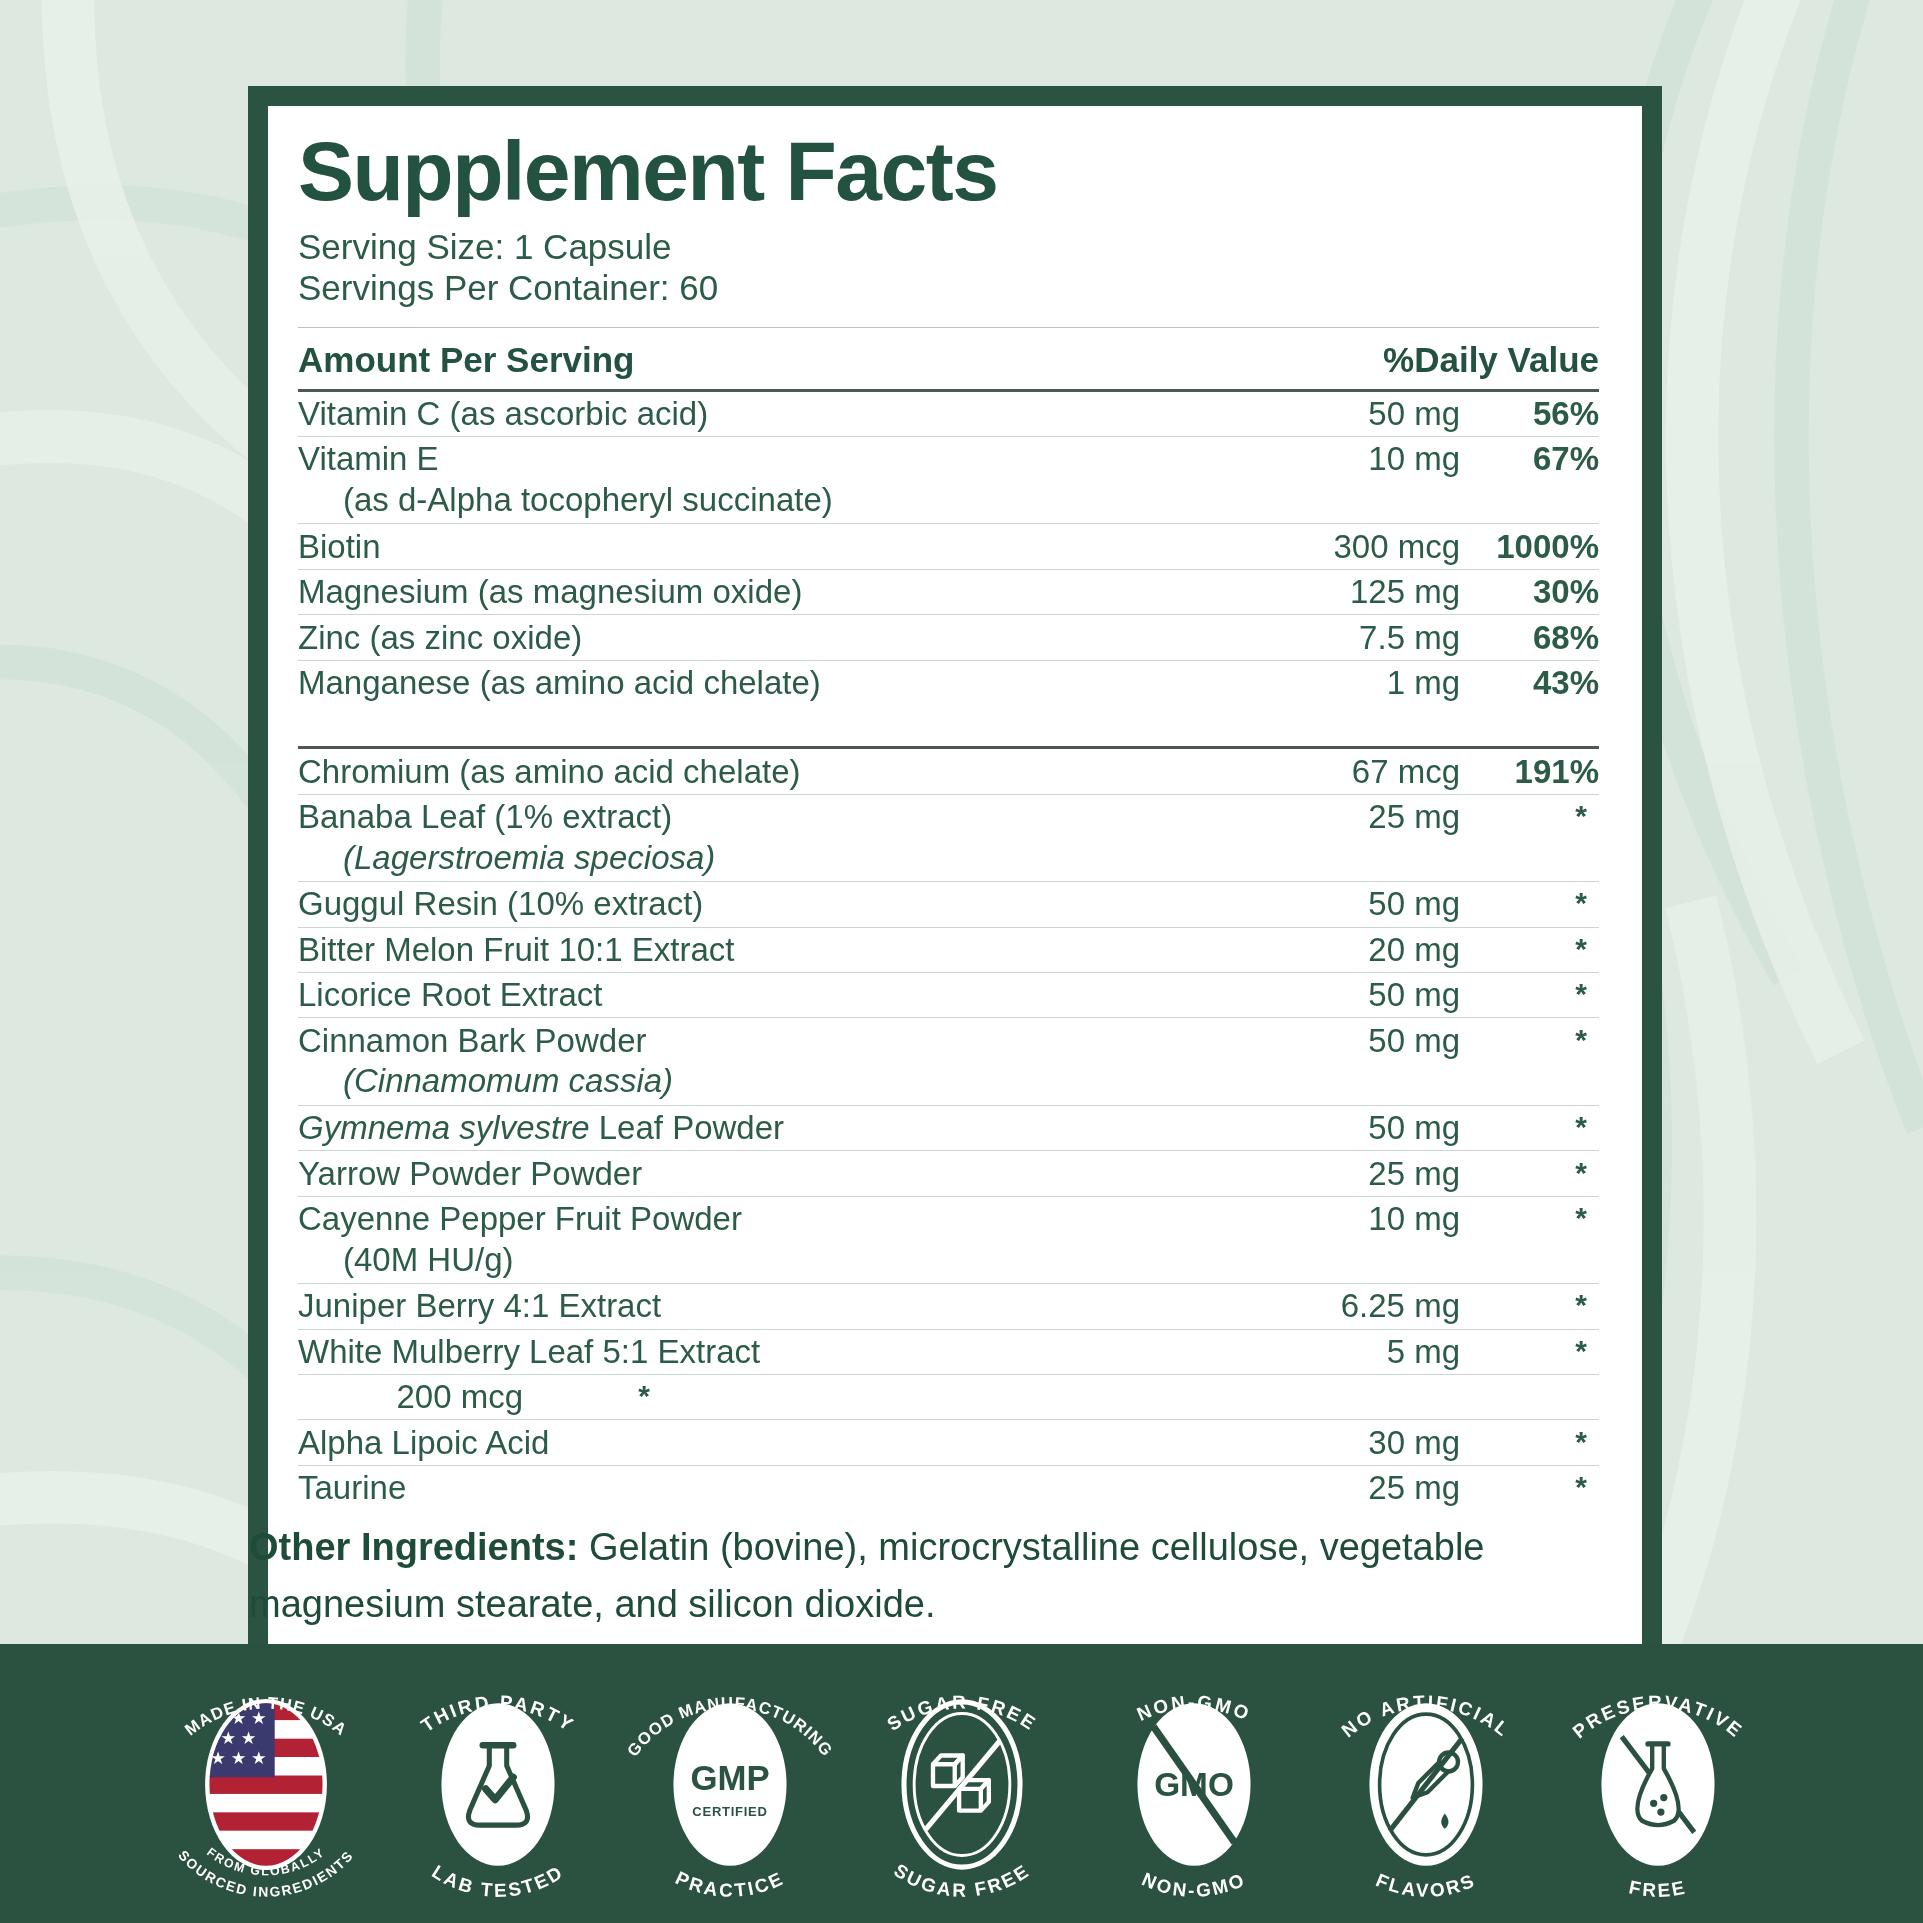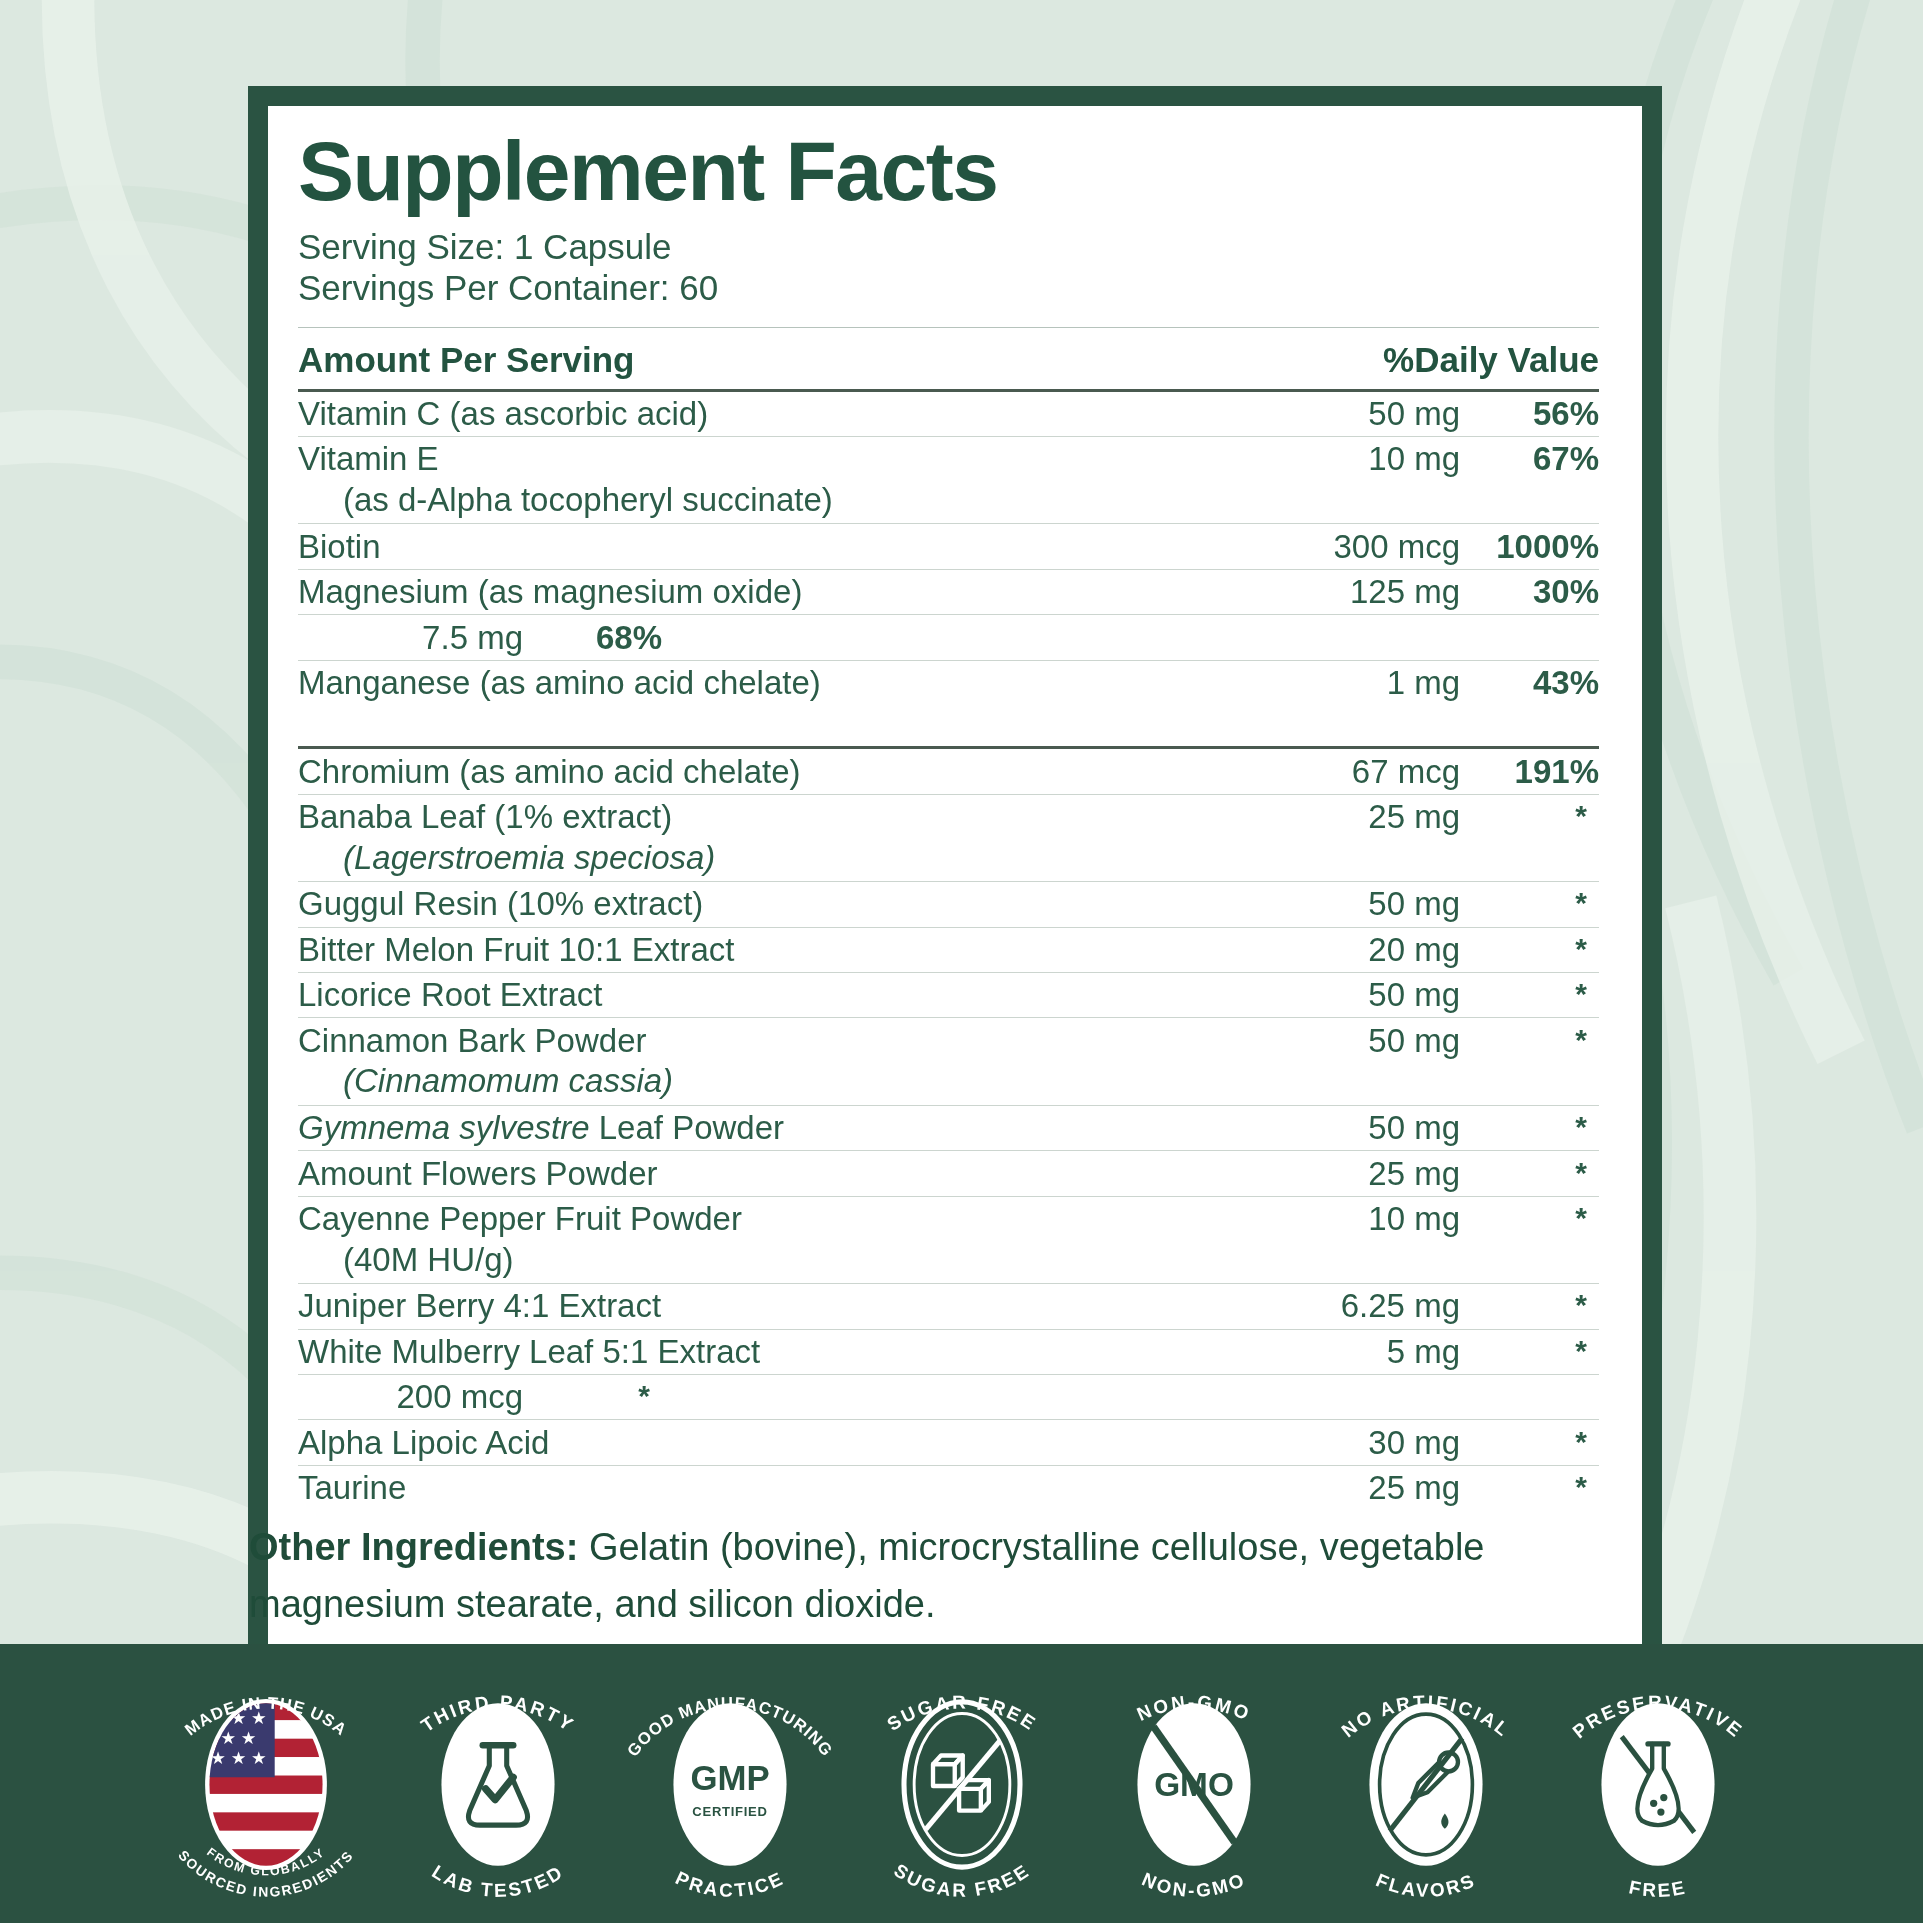--- a/index.html
+++ b/index.html
@@ -115,20 +115,23 @@
           <div class="dv">1000%</div>
         </div>
         <div class="row">
           <div class="name">
             <div><span>Magnesium (as magnesium oxide)</span></div>
           </div>
           <div class="amt">125 mg</div>
           <div class="dv">30%</div>
         </div>
         <div class="row">
+          <div class="name">
+            <div><span>Zinc (as zinc oxide)</span></div>
+          </div>
           <div class="amt">7.5 mg</div>
           <div class="dv">68%</div>
         </div>
         <div class="row">
           <div class="name">
             <div><span>Manganese (as amino acid chelate)</span></div>
           </div>
           <div class="amt">1 mg</div>
           <div class="dv">43%</div>
         </div>
@@ -178,21 +181,21 @@
         </div>
         <div class="row">
           <div class="name">
             <div><span class="it">Gymnema sylvestre</span><span> Leaf Powder</span></div>
           </div>
           <div class="amt">50 mg</div>
           <div class="dv star">*</div>
         </div>
         <div class="row">
           <div class="name">
-            <div><span>Amount Flowers Powder</span></div>
+            <div><span>Yarrow Powder Powder</span></div>
           </div>
           <div class="amt">25 mg</div>
           <div class="dv star">*</div>
         </div>
         <div class="row">
           <div class="name">
             <div><span>Cayenne Pepper Fruit Powder</span></div>
             <div class="sub">(40M HU/g)</div>
           </div>
           <div class="amt">10 mg</div>

